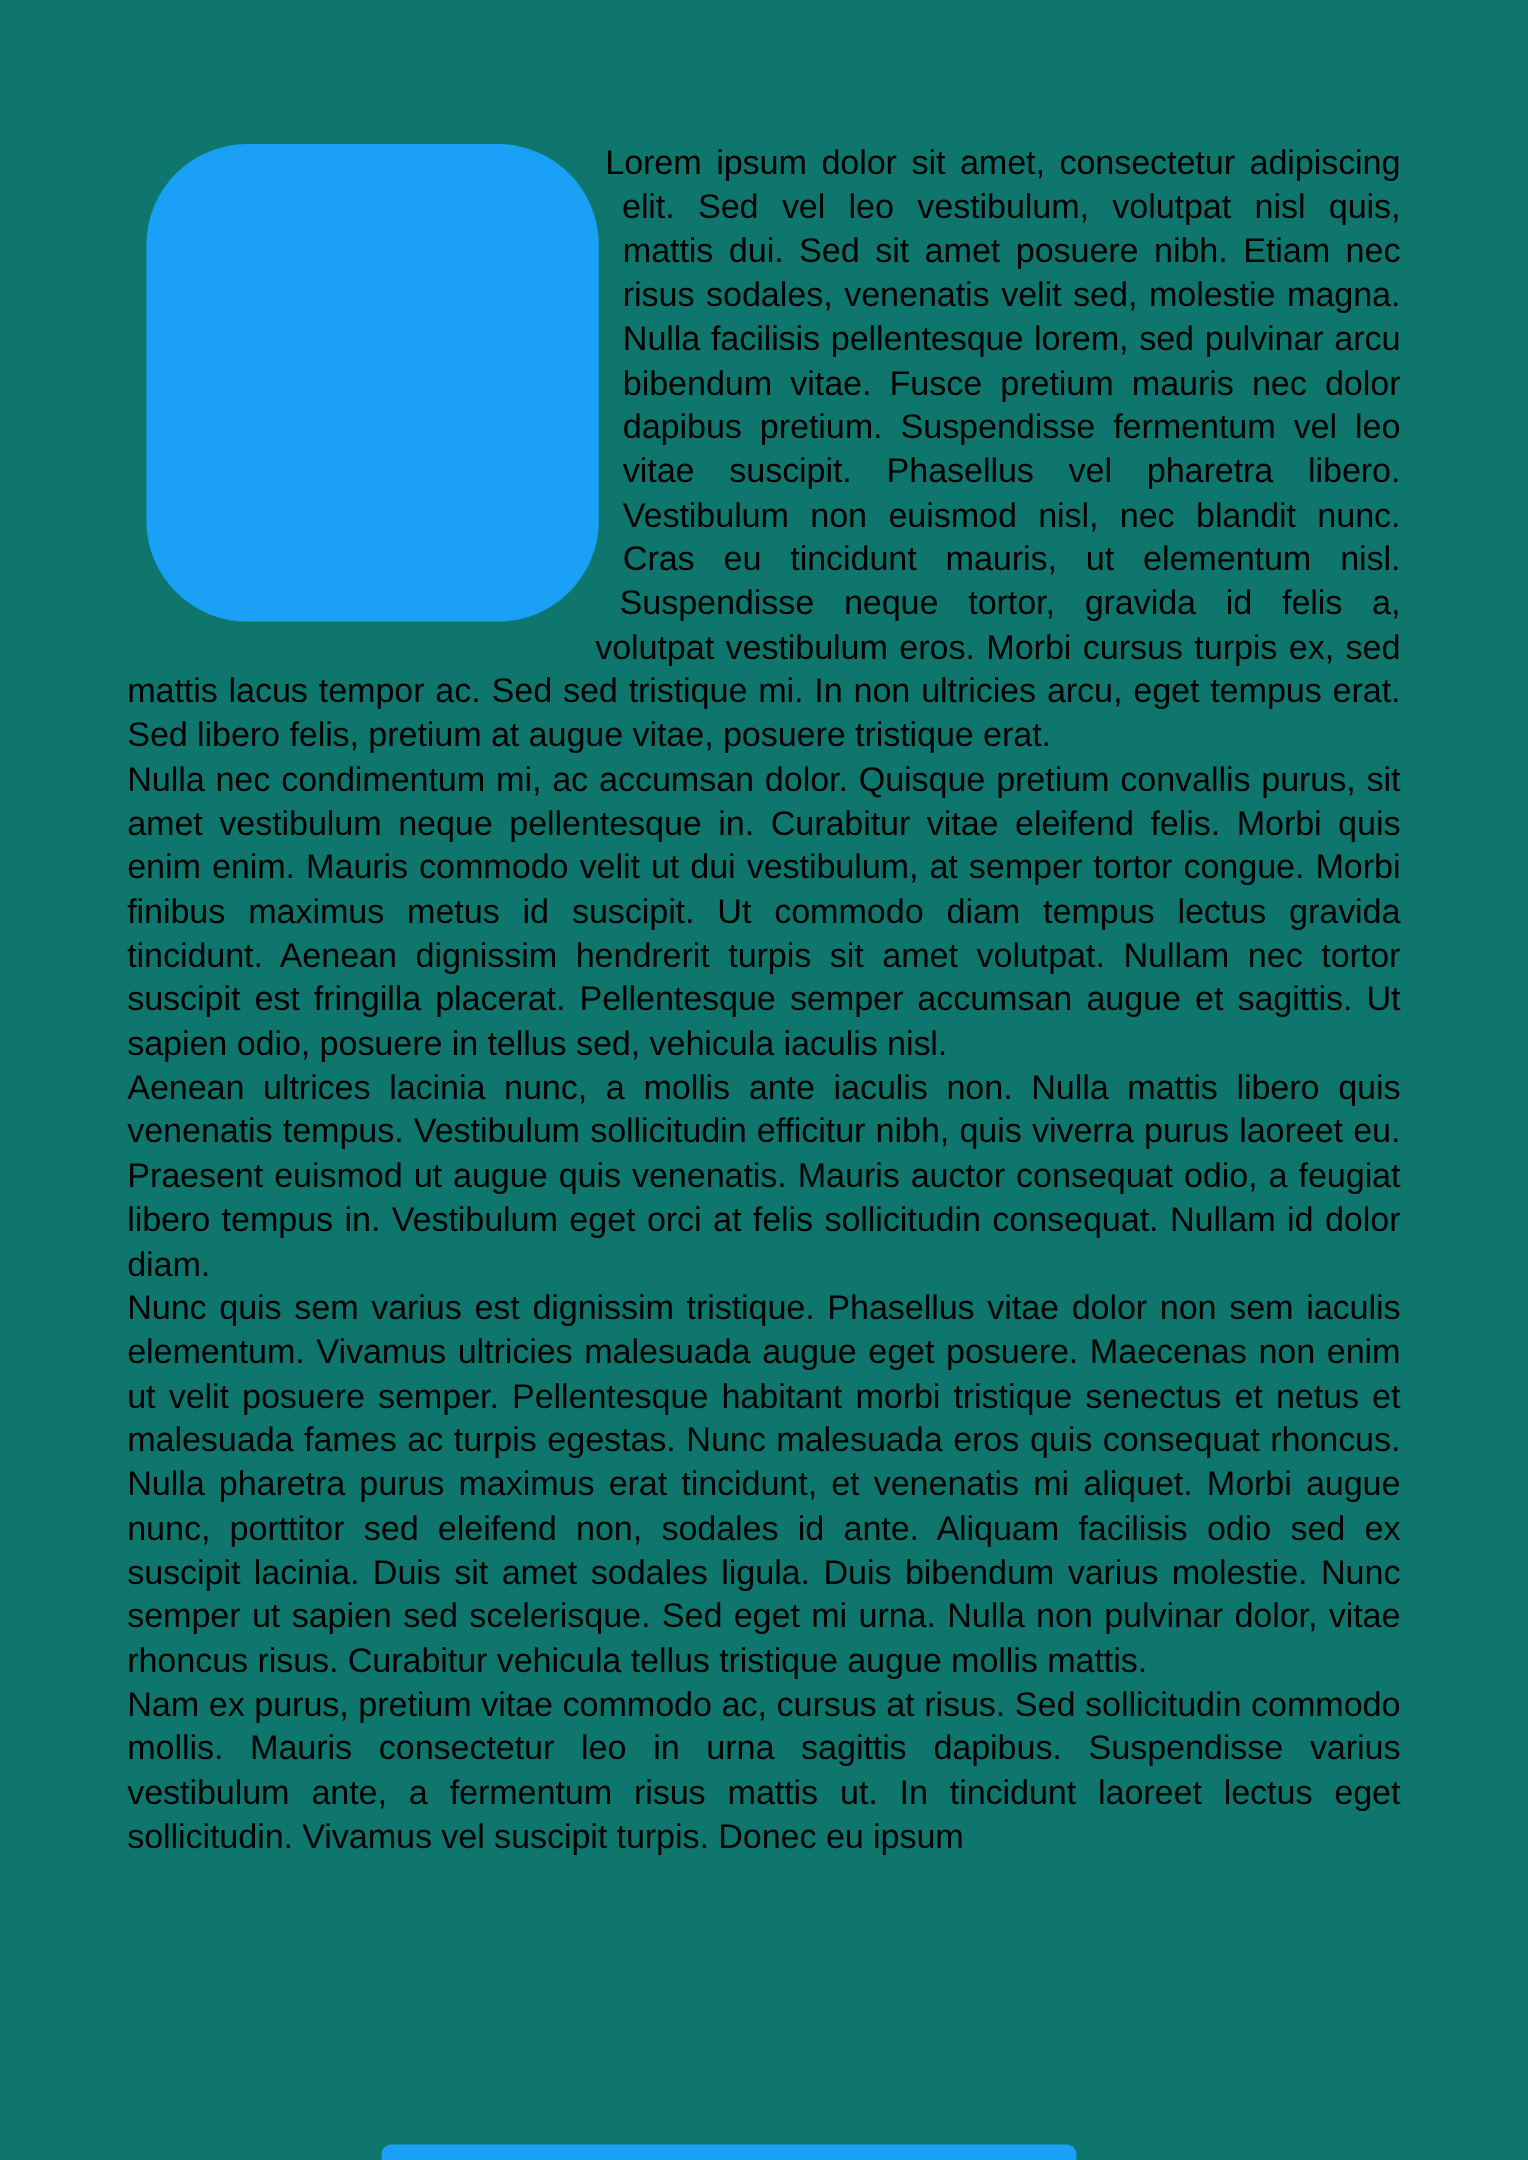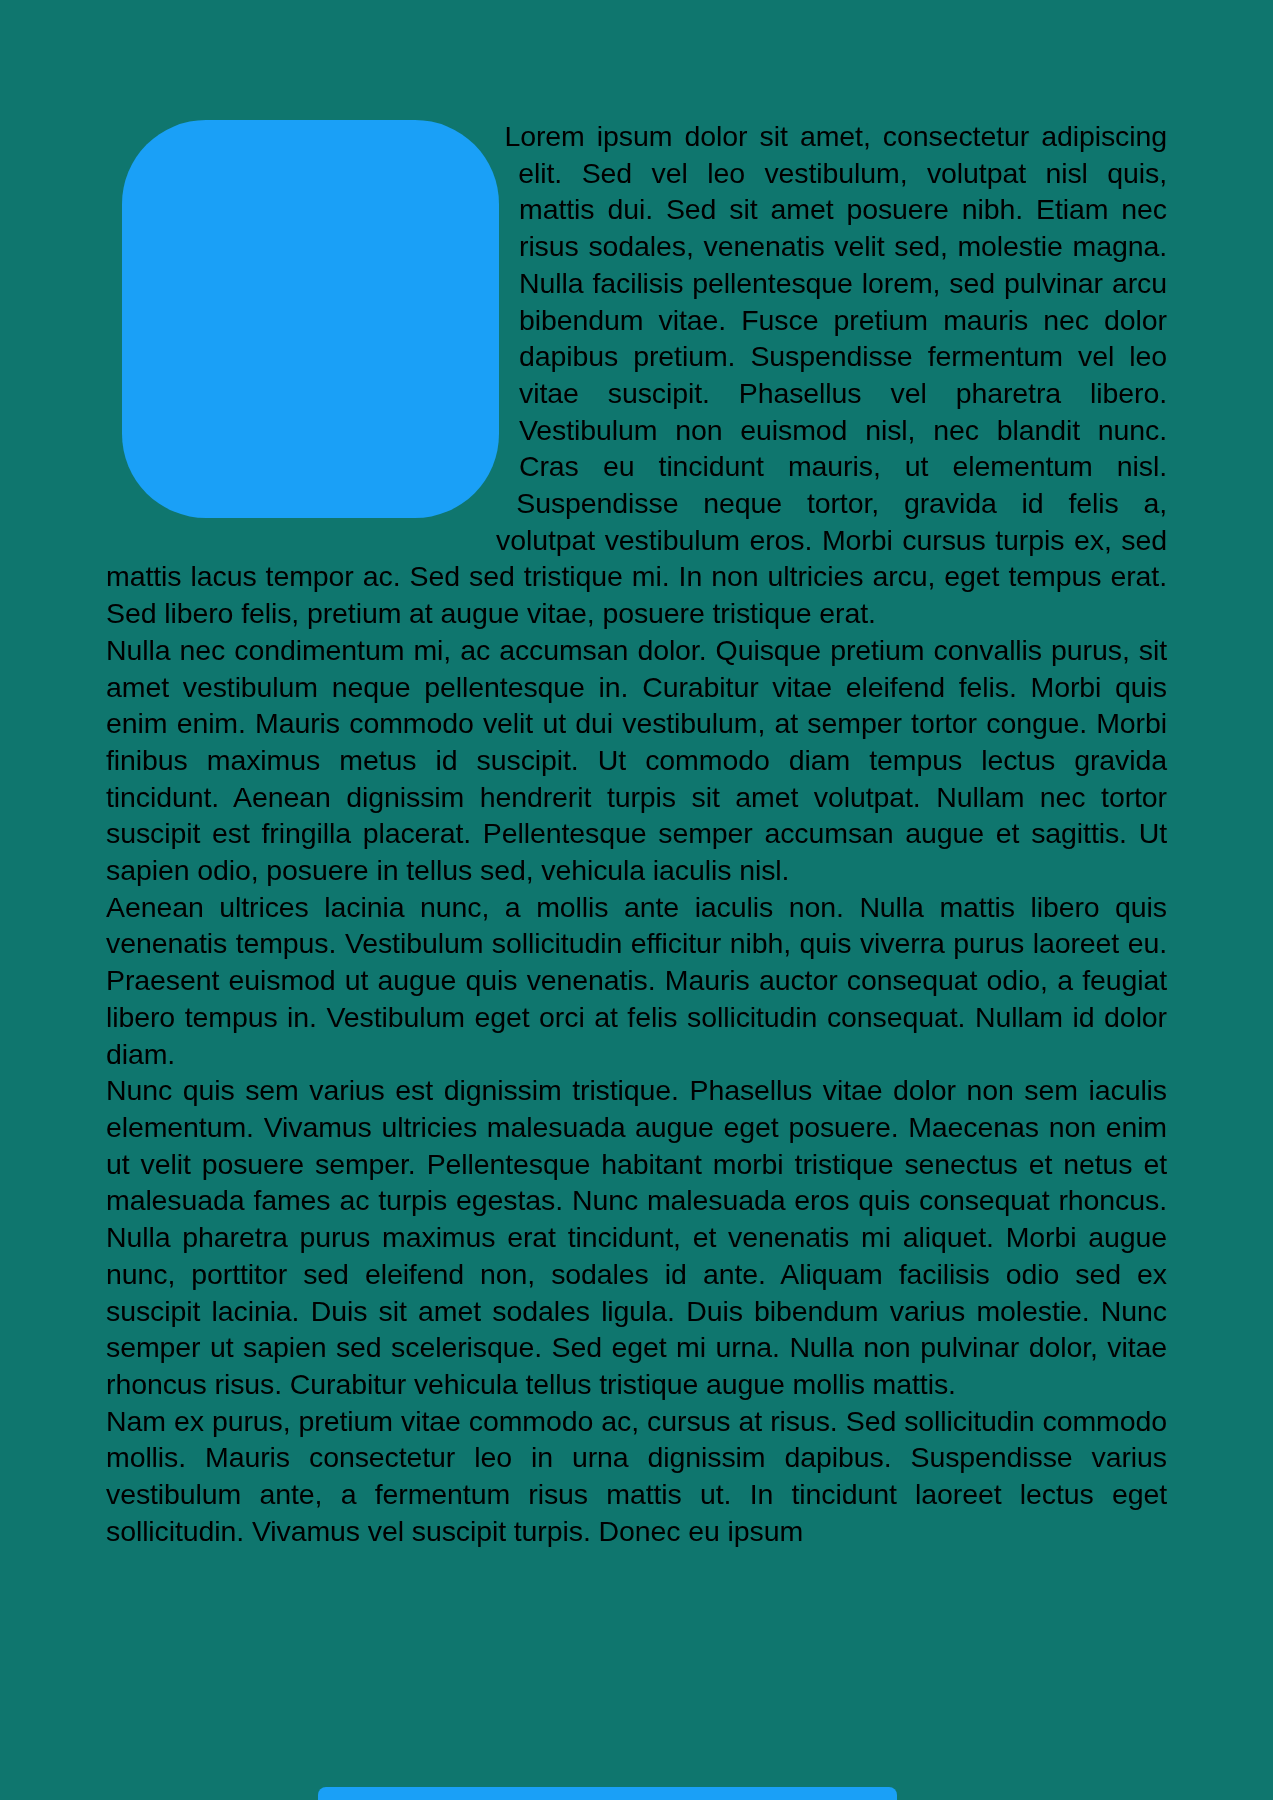--- a/index.html
+++ b/index.html
@@ -53,16 +53,16 @@
 </head>
 <body>
 
 <div class="page">
   <div class="content">
     <div class="hero-img" style="background-color: rgb(26, 160, 247);"></div>
     <p>Lorem ipsum dolor sit amet, consectetur adipiscing elit. Sed vel leo vestibulum, volutpat nisl quis, mattis dui. Sed sit amet posuere nibh. Etiam nec risus sodales, venenatis velit sed, molestie magna. Nulla facilisis pellentesque lorem, sed pulvinar arcu bibendum vitae. Fusce pretium mauris nec dolor dapibus pretium. Suspendisse fermentum vel leo vitae suscipit. Phasellus vel pharetra libero. Vestibulum non euismod nisl, nec blandit nunc. Cras eu tincidunt mauris, ut elementum nisl. Suspendisse neque tortor, gravida id felis a, volutpat vestibulum eros. Morbi cursus turpis ex, sed mattis lacus tempor ac. Sed sed tristique mi. In non ultricies arcu, eget tempus erat. Sed libero felis, pretium at augue vitae, posuere tristique erat.</p>
     <p>Nulla nec condimentum mi, ac accumsan dolor. Quisque pretium convallis purus, sit amet vestibulum neque pellentesque in. Curabitur vitae eleifend felis. Morbi quis enim enim. Mauris commodo velit ut dui vestibulum, at semper tortor congue. Morbi finibus maximus metus id suscipit. Ut commodo diam tempus lectus gravida tincidunt. Aenean dignissim hendrerit turpis sit amet volutpat. Nullam nec tortor suscipit est fringilla placerat. Pellentesque semper accumsan augue et sagittis. Ut sapien odio, posuere in tellus sed, vehicula iaculis nisl.</p>
     <p>Aenean ultrices lacinia nunc, a mollis ante iaculis non. Nulla mattis libero quis venenatis tempus. Vestibulum sollicitudin efficitur nibh, quis viverra purus laoreet eu. Praesent euismod ut augue quis venenatis. Mauris auctor consequat odio, a feugiat libero tempus in. Vestibulum eget orci at felis sollicitudin consequat. Nullam id dolor diam.</p>
     <p>Nunc quis sem varius est dignissim tristique. Phasellus vitae dolor non sem iaculis elementum. Vivamus ultricies malesuada augue eget posuere. Maecenas non enim ut velit posuere semper. Pellentesque habitant morbi tristique senectus et netus et malesuada fames ac turpis egestas. Nunc malesuada eros quis consequat rhoncus. Nulla pharetra purus maximus erat tincidunt, et venenatis mi aliquet. Morbi augue nunc, porttitor sed eleifend non, sodales id ante. Aliquam facilisis odio sed ex suscipit lacinia. Duis sit amet sodales ligula. Duis bibendum varius molestie. Nunc semper ut sapien sed scelerisque. Sed eget mi urna. Nulla non pulvinar dolor, vitae rhoncus risus. Curabitur vehicula tellus tristique augue mollis mattis.</p>
-    <p>Nam ex purus, pretium vitae commodo ac, cursus at risus. Sed sollicitudin commodo mollis. Mauris consectetur leo in urna dignissim dapibus. Suspendisse varius vestibulum ante, a fermentum risus mattis ut. In tincidunt laoreet lectus eget sollicitudin. Vivamus vel suscipit turpis. Donec eu ipsum</p>
+    <p>Nam ex purus, pretium vitae commodo ac, cursus at risus. Sed sollicitudin commodo mollis. Mauris consectetur leo in urna sagittis dapibus. Suspendisse varius vestibulum ante, a fermentum risus mattis ut. In tincidunt laoreet lectus eget sollicitudin. Vivamus vel suscipit turpis. Donec eu ipsum</p>
   </div>
   <div class="bottom-img" style="background-color: rgb(26, 160, 247);"></div>
 </div>
 
 </body></html>

